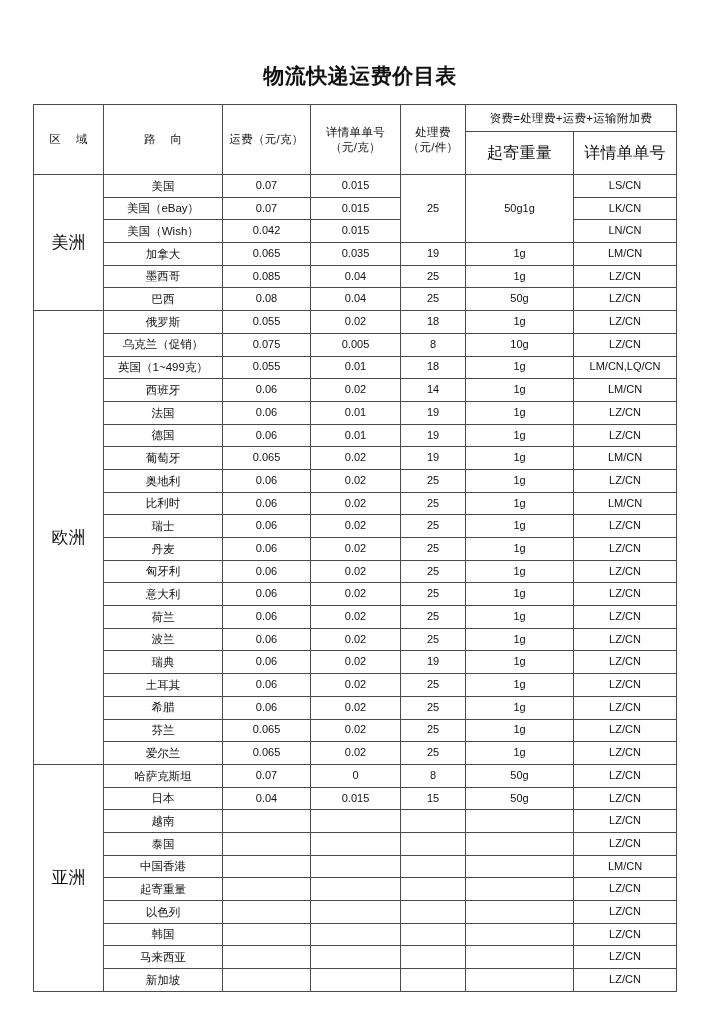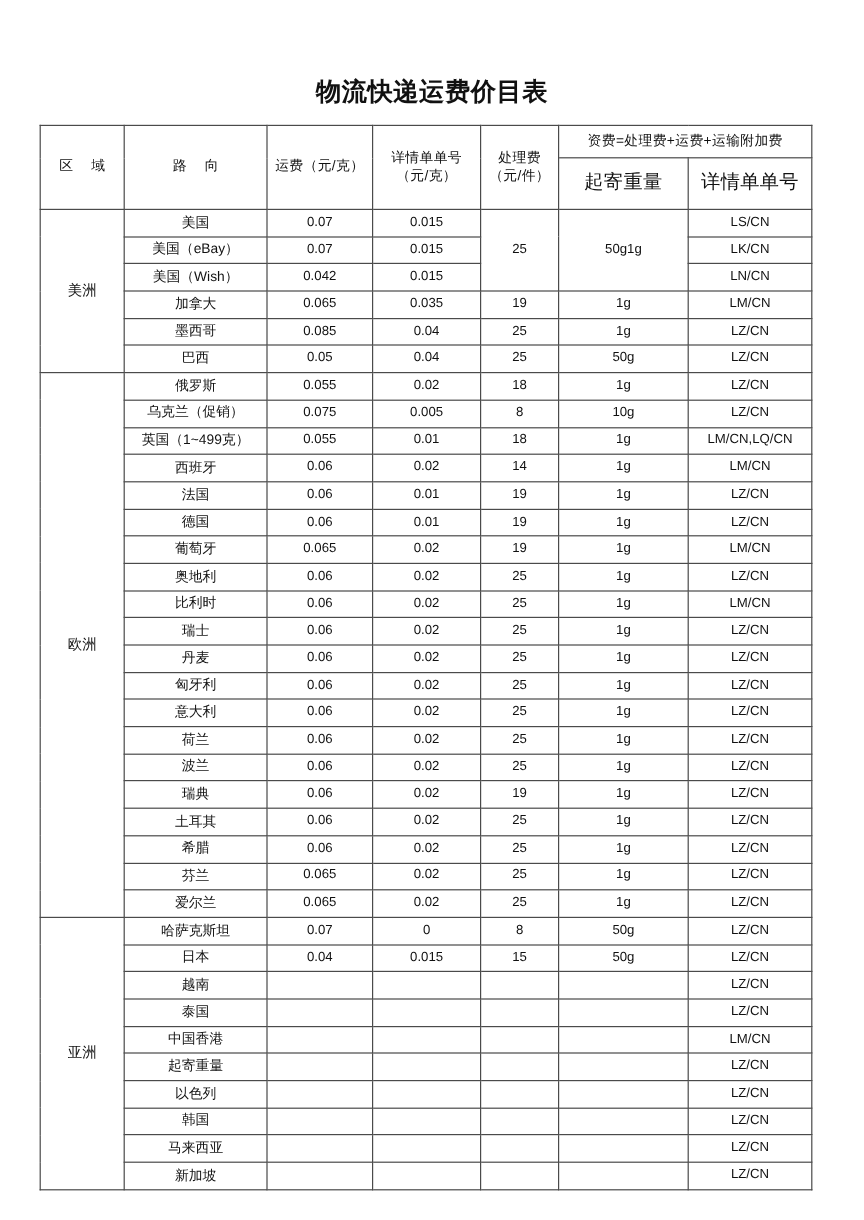--- a/index.html
+++ b/index.html
@@ -58,21 +58,21 @@
     background: #c5cfe4;
     font-weight: bold;
     font-size: 11.5px;
     letter-spacing: 0.3px;
   }
   .h-row1 th { height: 26px; }
   .h-row2 th { height: 42px; }
   tbody td { height: 21.7px; }
   .region-cell {
     font-weight: bold;
-    font-size: 12px;
+    font-size: 17px;
   }
   .route-cell {
     font-size: 11.5px;
     margin-top: 16px;
   }
   .num-cell, .code-cell, .weight-cell, .fee-cell {
     font-size: 11px;
   }
   .zero-red {
     color: #e01b1b;
@@ -169,21 +169,21 @@
           <tr>
             <td class="route-cell">墨西哥</td>
             <td class="num-cell">0.085</td>
             <td class="num-cell">0.04</td>
             <td class="fee-cell">25</td>
             <td class="weight-cell">1g</td>
             <td class="code-cell">LZ/CN</td>
           </tr>
           <tr>
             <td class="route-cell">巴西</td>
-            <td class="num-cell">0.05</td>
+            <td class="num-cell">0.08</td>
             <td class="num-cell">0.04</td>
             <td class="fee-cell">25</td>
             <td class="weight-cell">50g</td>
             <td class="code-cell">LZ/CN</td>
           </tr>
           <tr>
             <td class="region-cell" rowspan="20">欧洲</td>
             <td class="route-cell">俄罗斯</td>
             <td class="num-cell">0.055</td>
             <td class="num-cell">0.02</td>

